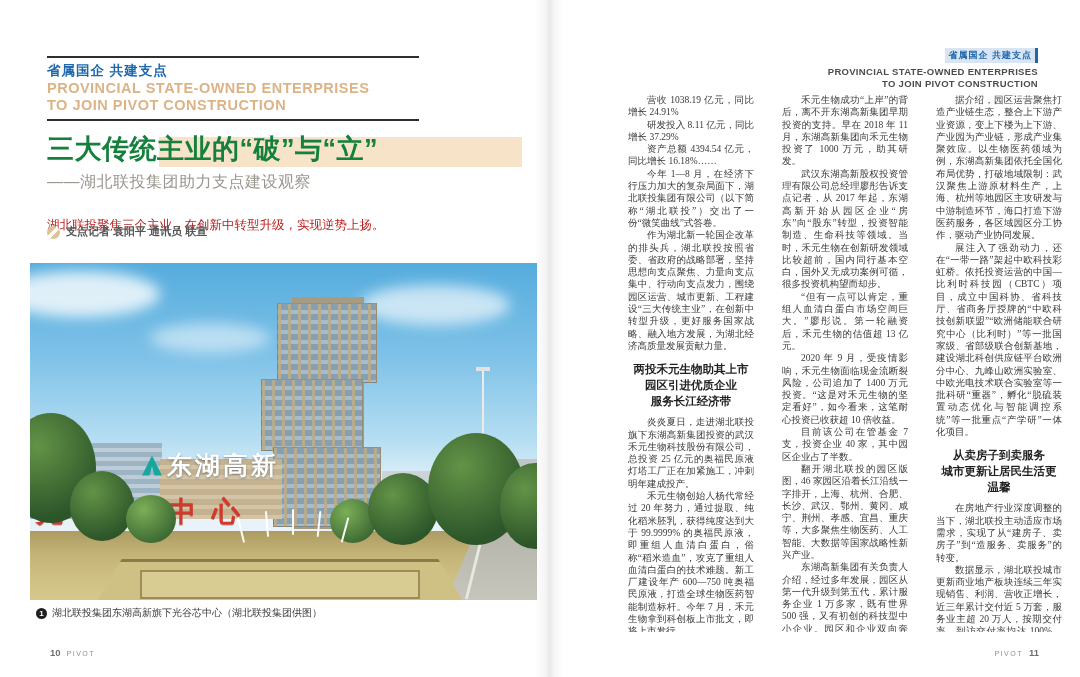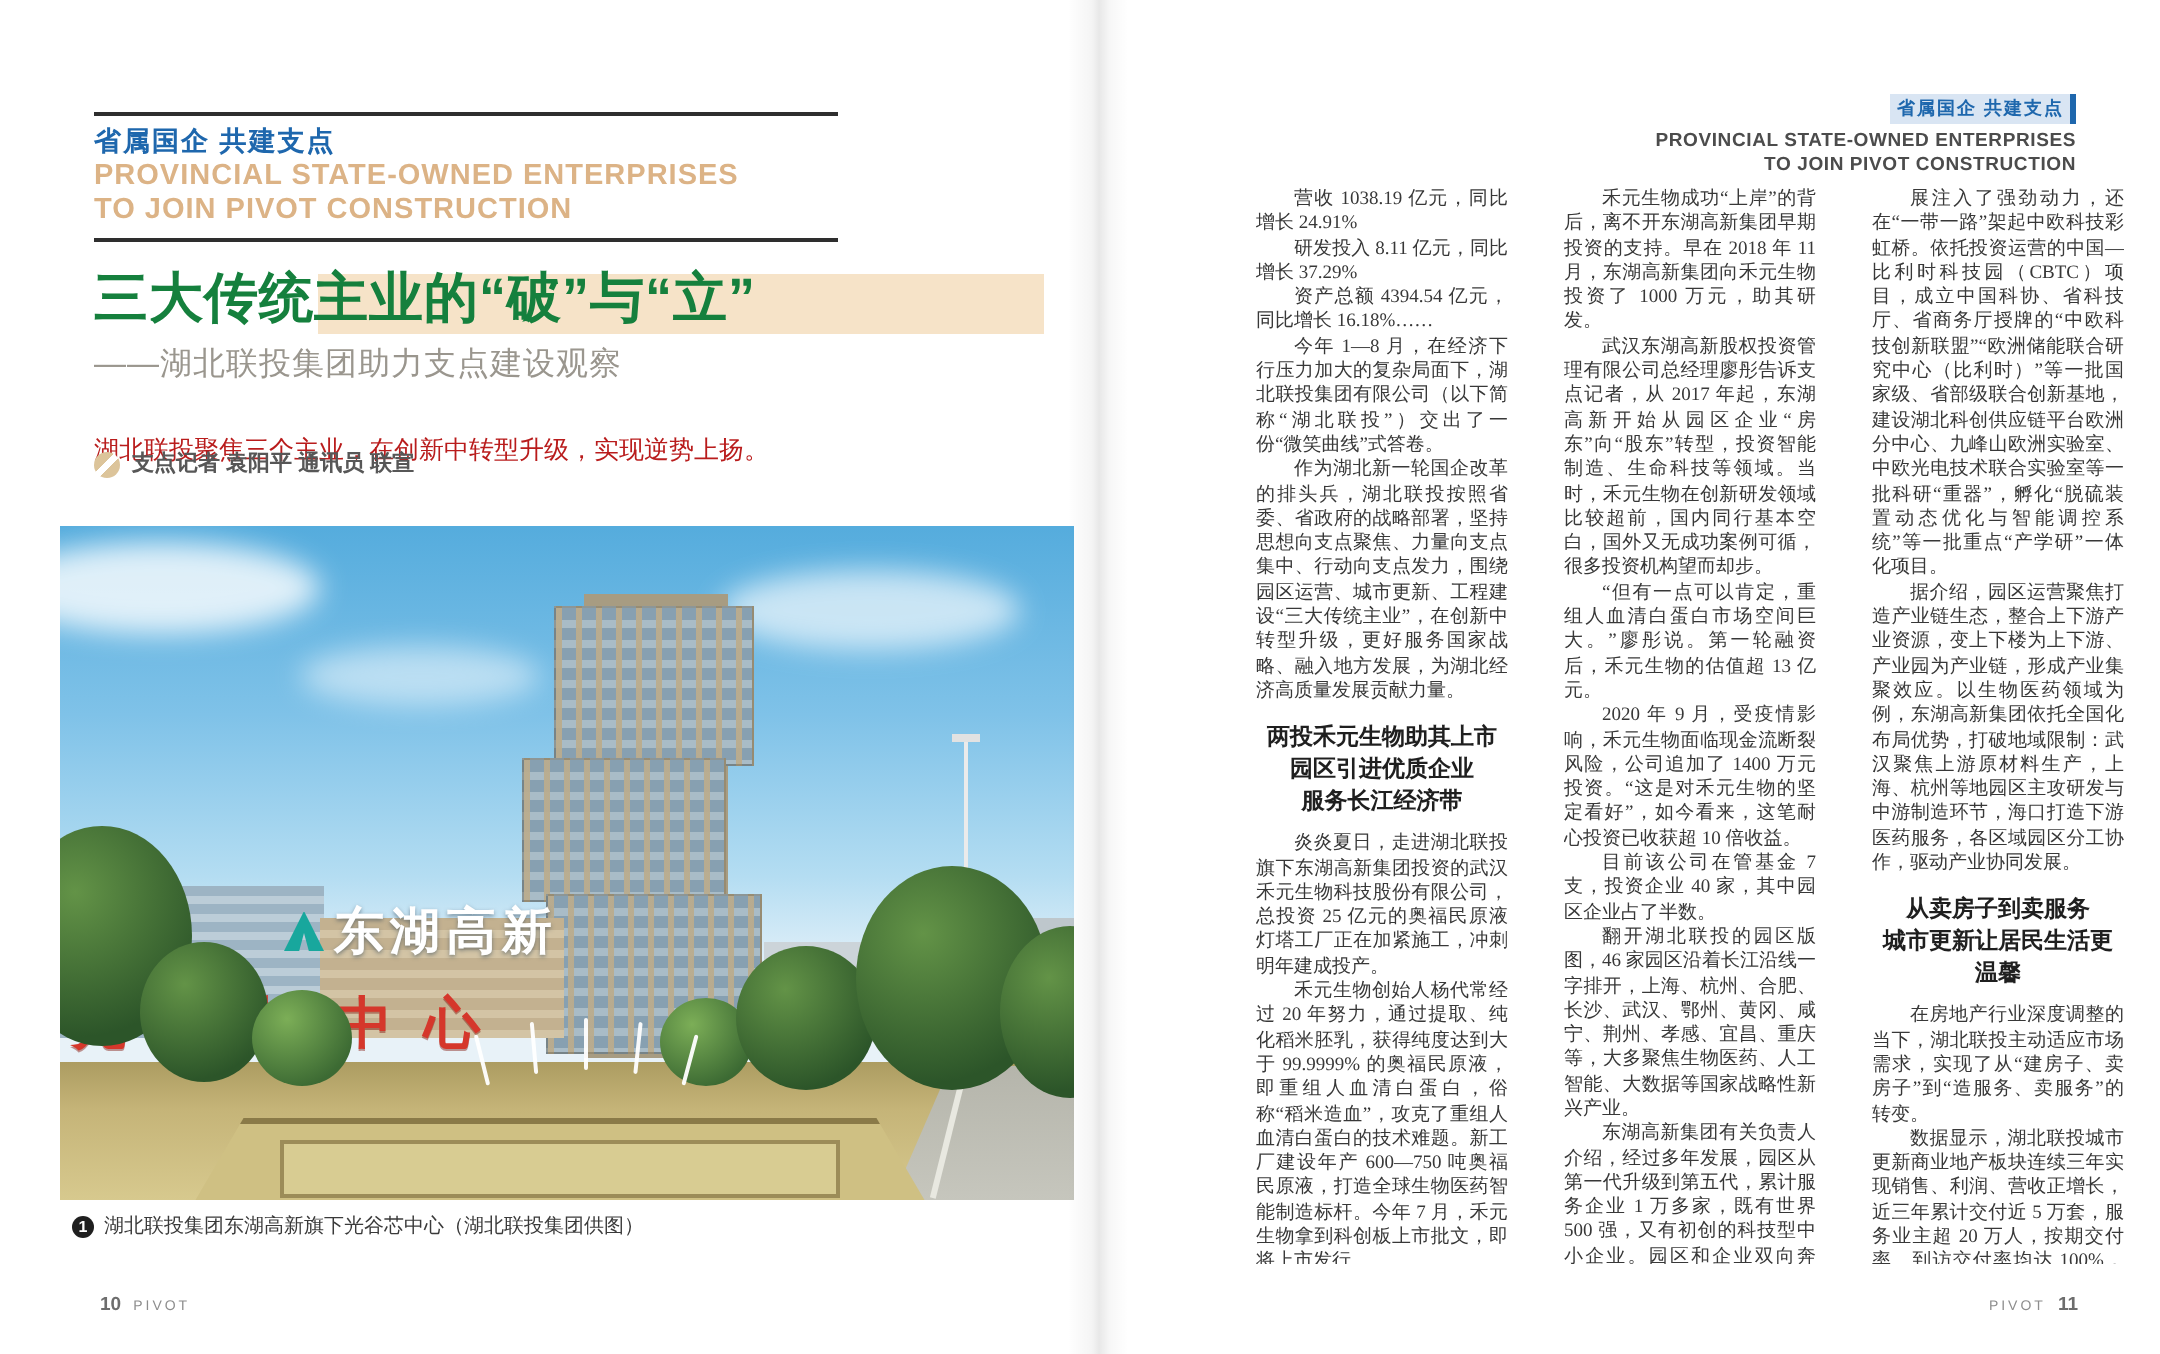--- a/index.html
+++ b/index.html
@@ -196,22 +196,22 @@
       <div class="col">
         <p class="para">禾元生物成功“上岸”的背后，离不开东湖高新集团早期投资的支持。早在 2018 年 11 月，东湖高新集团向禾元生物投资了 1000 万元，助其研发。</p>
         <p class="para">武汉东湖高新股权投资管理有限公司总经理廖彤告诉支点记者，从 2017 年起，东湖高新开始从园区企业“房东”向“股东”转型，投资智能制造、生命科技等领域。当时，禾元生物在创新研发领域比较超前，国内同行基本空白，国外又无成功案例可循，很多投资机构望而却步。</p>
         <p class="para">“但有一点可以肯定，重组人血清白蛋白市场空间巨大。”廖彤说。第一轮融资后，禾元生物的估值超 13 亿元。</p>
         <p class="para">2020 年 9 月，受疫情影响，禾元生物面临现金流断裂风险，公司追加了 1400 万元投资。“这是对禾元生物的坚定看好”，如今看来，这笔耐心投资已收获超 10 倍收益。</p>
         <p class="para">目前该公司在管基金 7 支，投资企业 40 家，其中园区企业占了半数。</p>
         <p class="para">翻开湖北联投的园区版图，46 家园区沿着长江沿线一字排开，上海、杭州、合肥、长沙、武汉、鄂州、黄冈、咸宁、荆州、孝感、宜昌、重庆等，大多聚焦生物医药、人工智能、大数据等国家战略性新兴产业。</p>
         <p class="para">东湖高新集团有关负责人介绍，经过多年发展，园区从第一代升级到第五代，累计服务企业 1 万多家，既有世界 500 强，又有初创的科技型中小企业。园区和企业双向奔赴、共同成长，为长江经济带高质量发</p>
       </div>
       <div class="col">
+        <p class="para">据介绍，园区运营聚焦打造产业链生态，整合上下游产业资源，变上下楼为上下游、产业园为产业链，形成产业集聚效应。以生物医药领域为例，东湖高新集团依托全国化布局优势，打破地域限制：武汉聚焦上游原材料生产，上海、杭州等地园区主攻研发与中游制造环节，海口打造下游医药服务，各区域园区分工协作，驱动产业协同发展。</p>
         <p class="para">展注入了强劲动力，还在“一带一路”架起中欧科技彩虹桥。依托投资运营的中国—比利时科技园（CBTC）项目，成立中国科协、省科技厅、省商务厅授牌的“中欧科技创新联盟”“欧洲储能联合研究中心（比利时）”等一批国家级、省部级联合创新基地，建设湖北科创供应链平台欧洲分中心、九峰山欧洲实验室、中欧光电技术联合实验室等一批科研“重器”，孵化“脱硫装置动态优化与智能调控系统”等一批重点“产学研”一体化项目。</p>
-        <p class="para">据介绍，园区运营聚焦打造产业链生态，整合上下游产业资源，变上下楼为上下游、产业园为产业链，形成产业集聚效应。以生物医药领域为例，东湖高新集团依托全国化布局优势，打破地域限制：武汉聚焦上游原材料生产，上海、杭州等地园区主攻研发与中游制造环节，海口打造下游医药服务，各区域园区分工协作，驱动产业协同发展。</p>
         <h3 class="colhead">从卖房子到卖服务
 城市更新让居民生活更温馨</h3>
         <p class="para">在房地产行业深度调整的当下，湖北联投主动适应市场需求，实现了从“建房子、卖房子”到“造服务、卖服务”的转变。</p>
         <p class="para">数据显示，湖北联投城市更新商业地产板块连续三年实现销售、利润、营收正增长，近三年累计交付近 5 万套，服务业主超 20 万人，按期交付率、到访交付率均达 100%，其中 2024 年项目提前交付</p>
       </div>
     </div>
 
     <div class="footer footer-right">
       <span class="pbrand">PIVOT</span><span class="pnum">11</span>
     </div>

